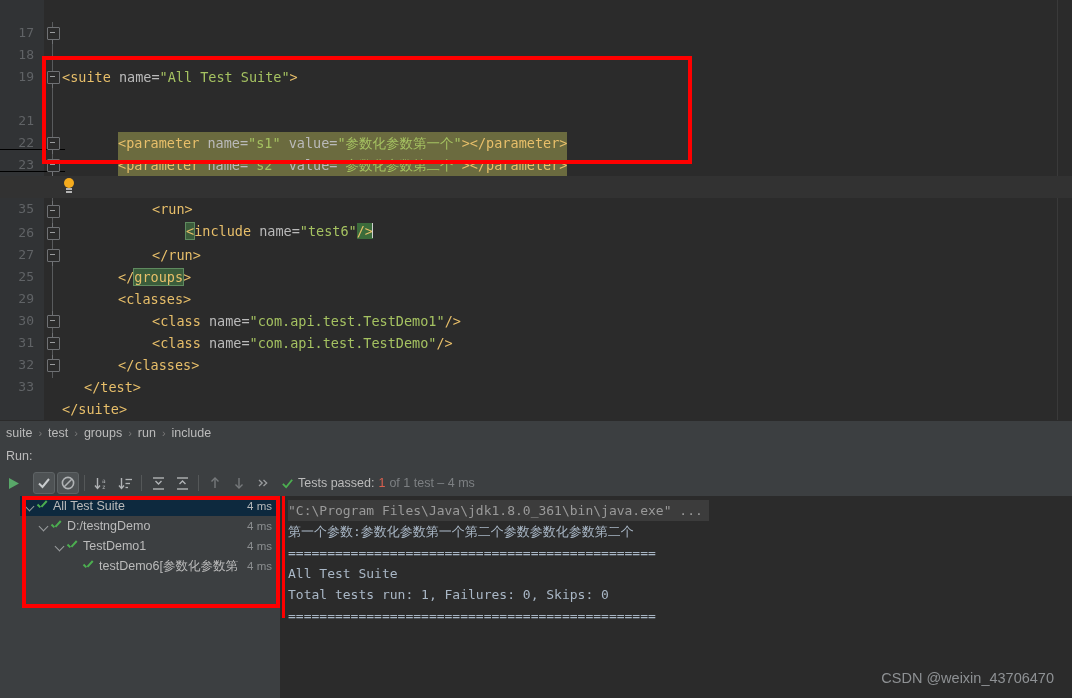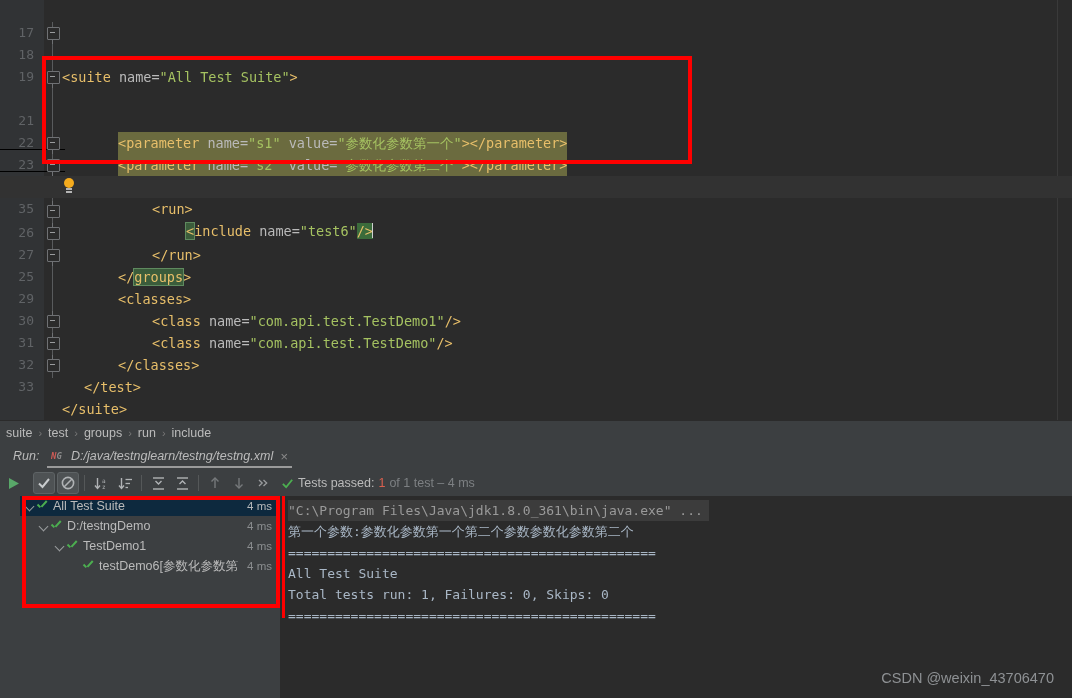--- a/index.html
+++ b/index.html
@@ -77,23 +77,22 @@
   }
   .crumb{color:#bbbbbb;font-size:12.5px;padding:0 4px;}
   .crumb-sep{color:#787878;font-size:11px;padding:0 2px;}
 
   
   .runwin{
     position:absolute;left:0;top:444px;width:1072px;height:254px;
     background:#3c3f41;
   }
   .run-tabbar{
-    position:absolute;left:11px;top:0;width:929px;height:26px;
+    position:absolute;left:4px;top:0;width:929px;height:26px;
     background:#3c3f41;
-    font-style:italic;
   }
   .run-label{
     position:absolute;left:2px;top:5px;color:#bbbbbb;font-size:12.5px;
   }
   .run-tab{
     position:absolute;left:36px;top:2px;height:22px;
     display:flex;align-items:center;
     border-bottom:2px solid #9a9a9a;padding:0 4px;box-sizing:border-box;
   }
   .ng-ico{
@@ -303,25 +302,20 @@
     <span class="crumb-sep">›</span>
     <span class="crumb">run</span>
     <span class="crumb-sep">›</span>
     <span class="crumb">include</span>
   </div>
 
   <div class="runwin">
 
     <div class="run-tabbar">
       <span class="run-label">Run:</span>
-      <div class="run-tab">
-        <span class="ng-ico"><span class="n">N</span><span class="g">G</span></span>
-        <span class="run-tab-text">D:/java/testnglearn/testng/testng.xml</span>
-        <span class="tab-close">×</span>
-      </div>
     </div>
 
     <div class="run-toolbar">
       <div class="tb-btn" style="margin-left:2px;">
         <svg width="13" height="13" viewBox="0 0 13 13">
             <polygon points="2,1 12,6.5 2,12" fill="#59a869"></polygon>
           </svg>
       </div>
       <div class="tb-btn on" style="margin-left:8px;">
         <svg width="14" height="14" viewBox="0 0 14 14">

